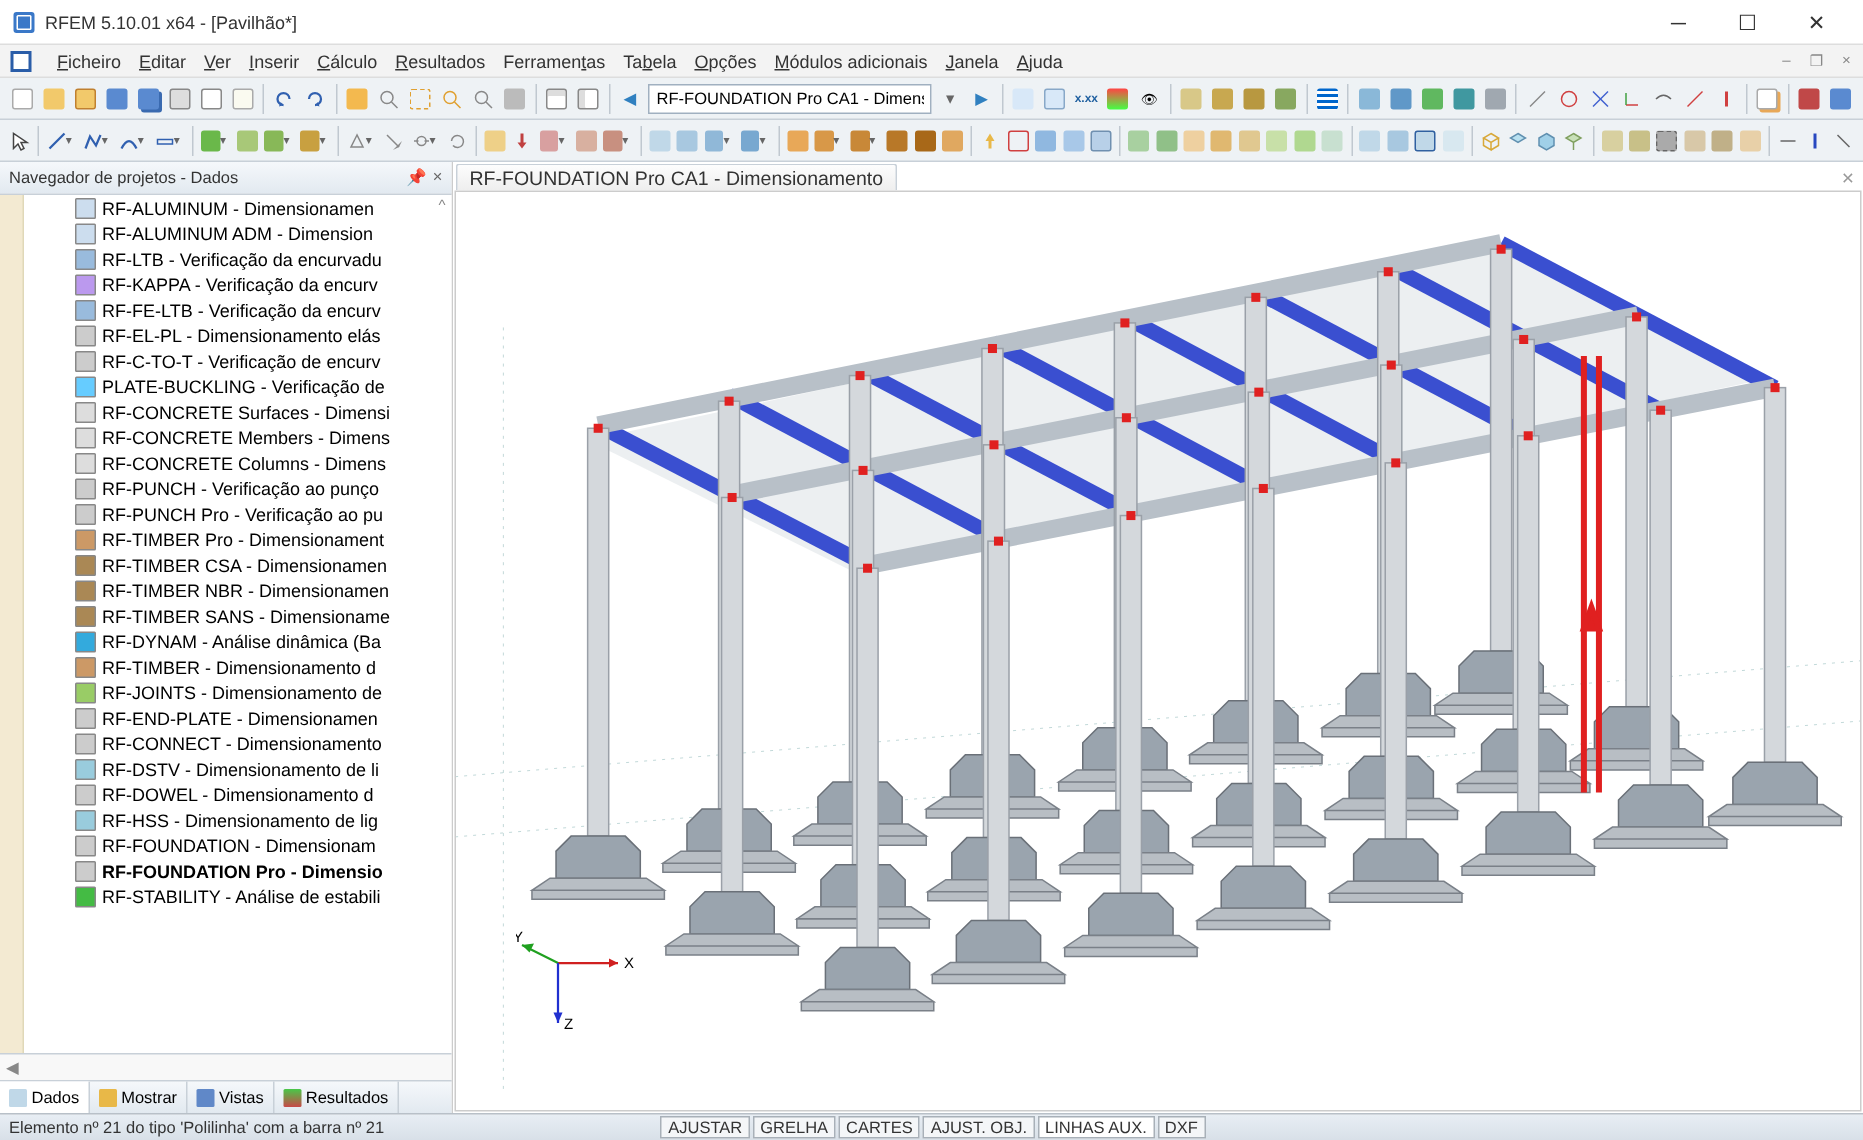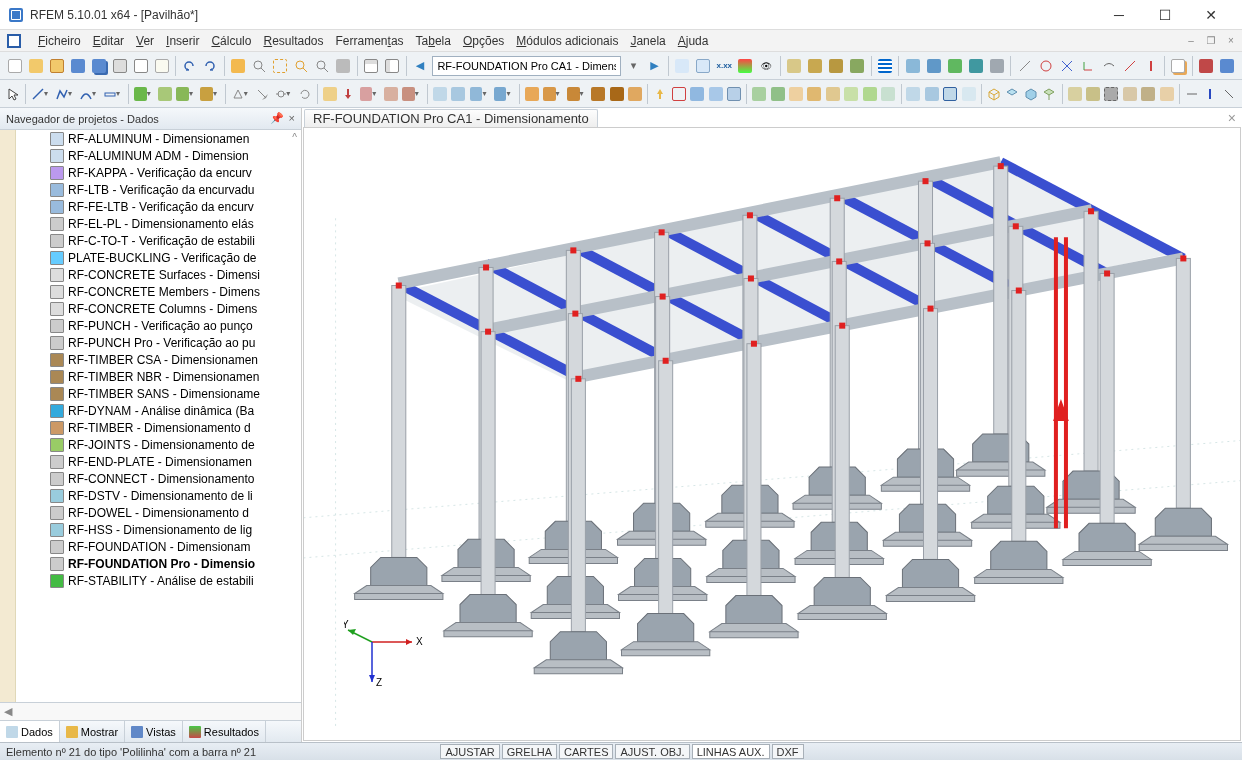--- a/index.html
+++ b/index.html
@@ -528,38 +528,38 @@
         <ul class="tree-list" id="tree-list">
             <li class="tree-item">
               <span class="item-icon" style="background: rgb(204, 221, 238);"></span>
               <span>RF-ALUMINUM - Dimensionamen</span>
             </li>
             <li class="tree-item">
               <span class="item-icon" style="background: rgb(204, 221, 238);"></span>
               <span>RF-ALUMINUM ADM - Dimension</span>
             </li>
             <li class="tree-item">
+              <span class="item-icon" style="background: rgb(153, 187, 221);"></span>
+              <span>RF-LTB - Verificação da encurvadu</span>
+            </li>
+            <li class="tree-item">
               <span class="item-icon" style="background: rgb(187, 153, 238);"></span>
               <span>RF-KAPPA - Verificação da encurv</span>
             </li>
             <li class="tree-item">
               <span class="item-icon" style="background: rgb(153, 187, 221);"></span>
-              <span>RF-LTB - Verificação da encurvadu</span>
-            </li>
-            <li class="tree-item">
-              <span class="item-icon" style="background: rgb(153, 187, 221);"></span>
               <span>RF-FE-LTB - Verificação da encurv</span>
             </li>
             <li class="tree-item">
               <span class="item-icon" style="background: rgb(204, 204, 204);"></span>
               <span>RF-EL-PL - Dimensionamento elás</span>
             </li>
             <li class="tree-item">
               <span class="item-icon" style="background: rgb(204, 204, 204);"></span>
-              <span>RF-C-TO-T - Verificação de estabili</span>
+              <span>RF-C-TO-T - Verificação de encurv</span>
             </li>
             <li class="tree-item">
               <span class="item-icon" style="background: rgb(102, 204, 255);"></span>
               <span>PLATE-BUCKLING - Verificação de</span>
             </li>
             <li class="tree-item">
               <span class="item-icon" style="background: rgb(221, 221, 221);"></span>
               <span>RF-CONCRETE Surfaces - Dimensi</span>
             </li>
             <li class="tree-item">
@@ -570,20 +570,24 @@
               <span class="item-icon" style="background: rgb(221, 221, 221);"></span>
               <span>RF-CONCRETE Columns - Dimens</span>
             </li>
             <li class="tree-item">
               <span class="item-icon" style="background: rgb(204, 204, 204);"></span>
               <span>RF-PUNCH - Verificação ao punço</span>
             </li>
             <li class="tree-item">
               <span class="item-icon" style="background: rgb(204, 204, 204);"></span>
               <span>RF-PUNCH Pro - Verificação ao pu</span>
+            </li>
+            <li class="tree-item">
+              <span class="item-icon" style="background: rgb(204, 153, 102);"></span>
+              <span>RF-TIMBER Pro - Dimensionament</span>
             </li>
             <li class="tree-item">
               <span class="item-icon" style="background: rgb(170, 136, 85);"></span>
               <span>RF-TIMBER CSA - Dimensionamen</span>
             </li>
             <li class="tree-item">
               <span class="item-icon" style="background: rgb(170, 136, 85);"></span>
               <span>RF-TIMBER NBR - Dimensionamen</span>
             </li>
             <li class="tree-item">

